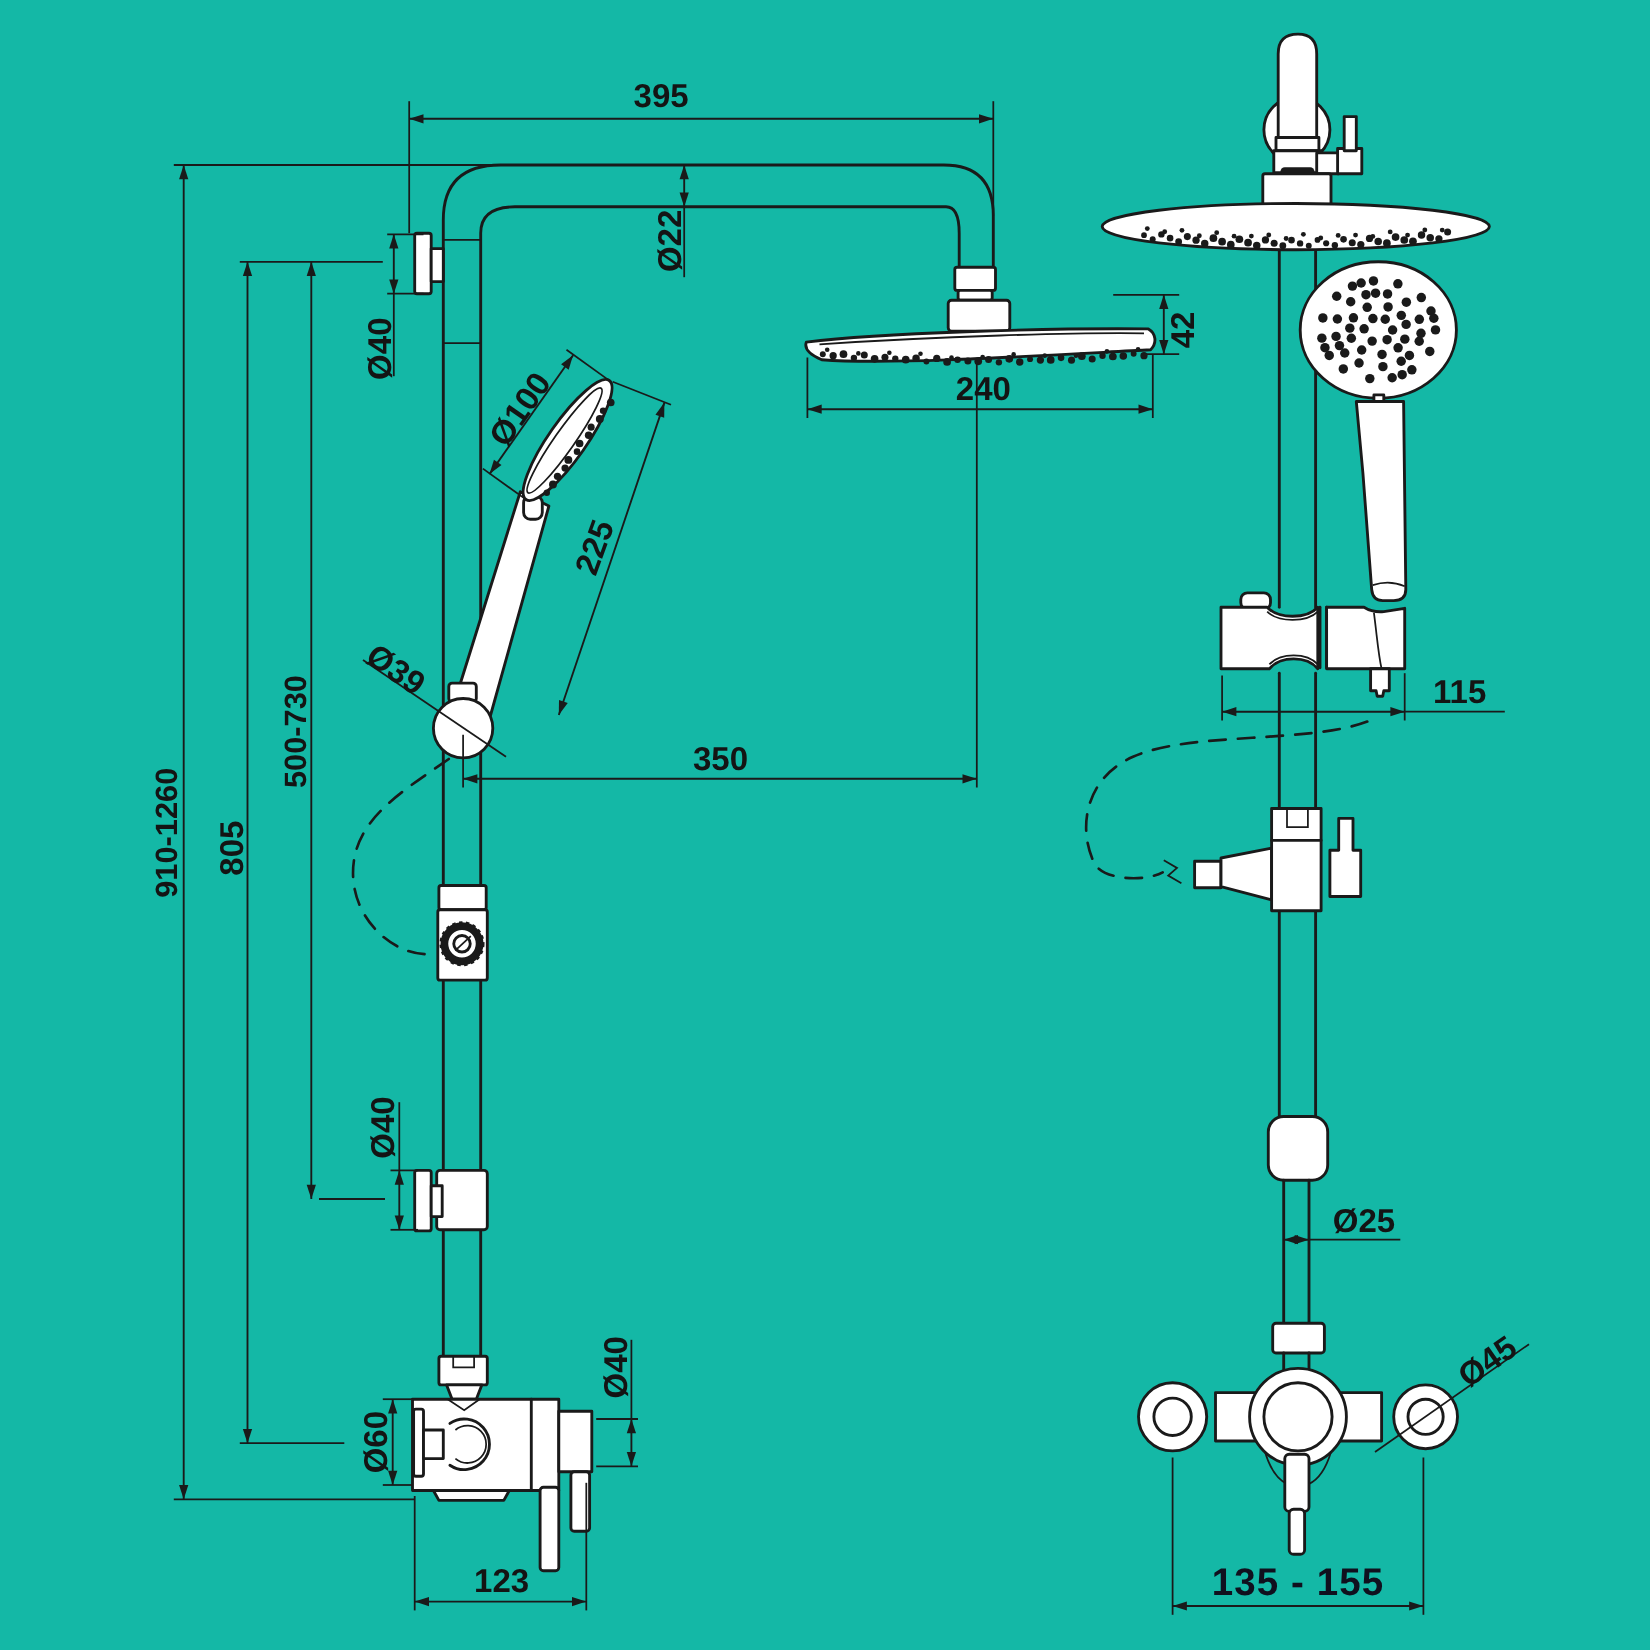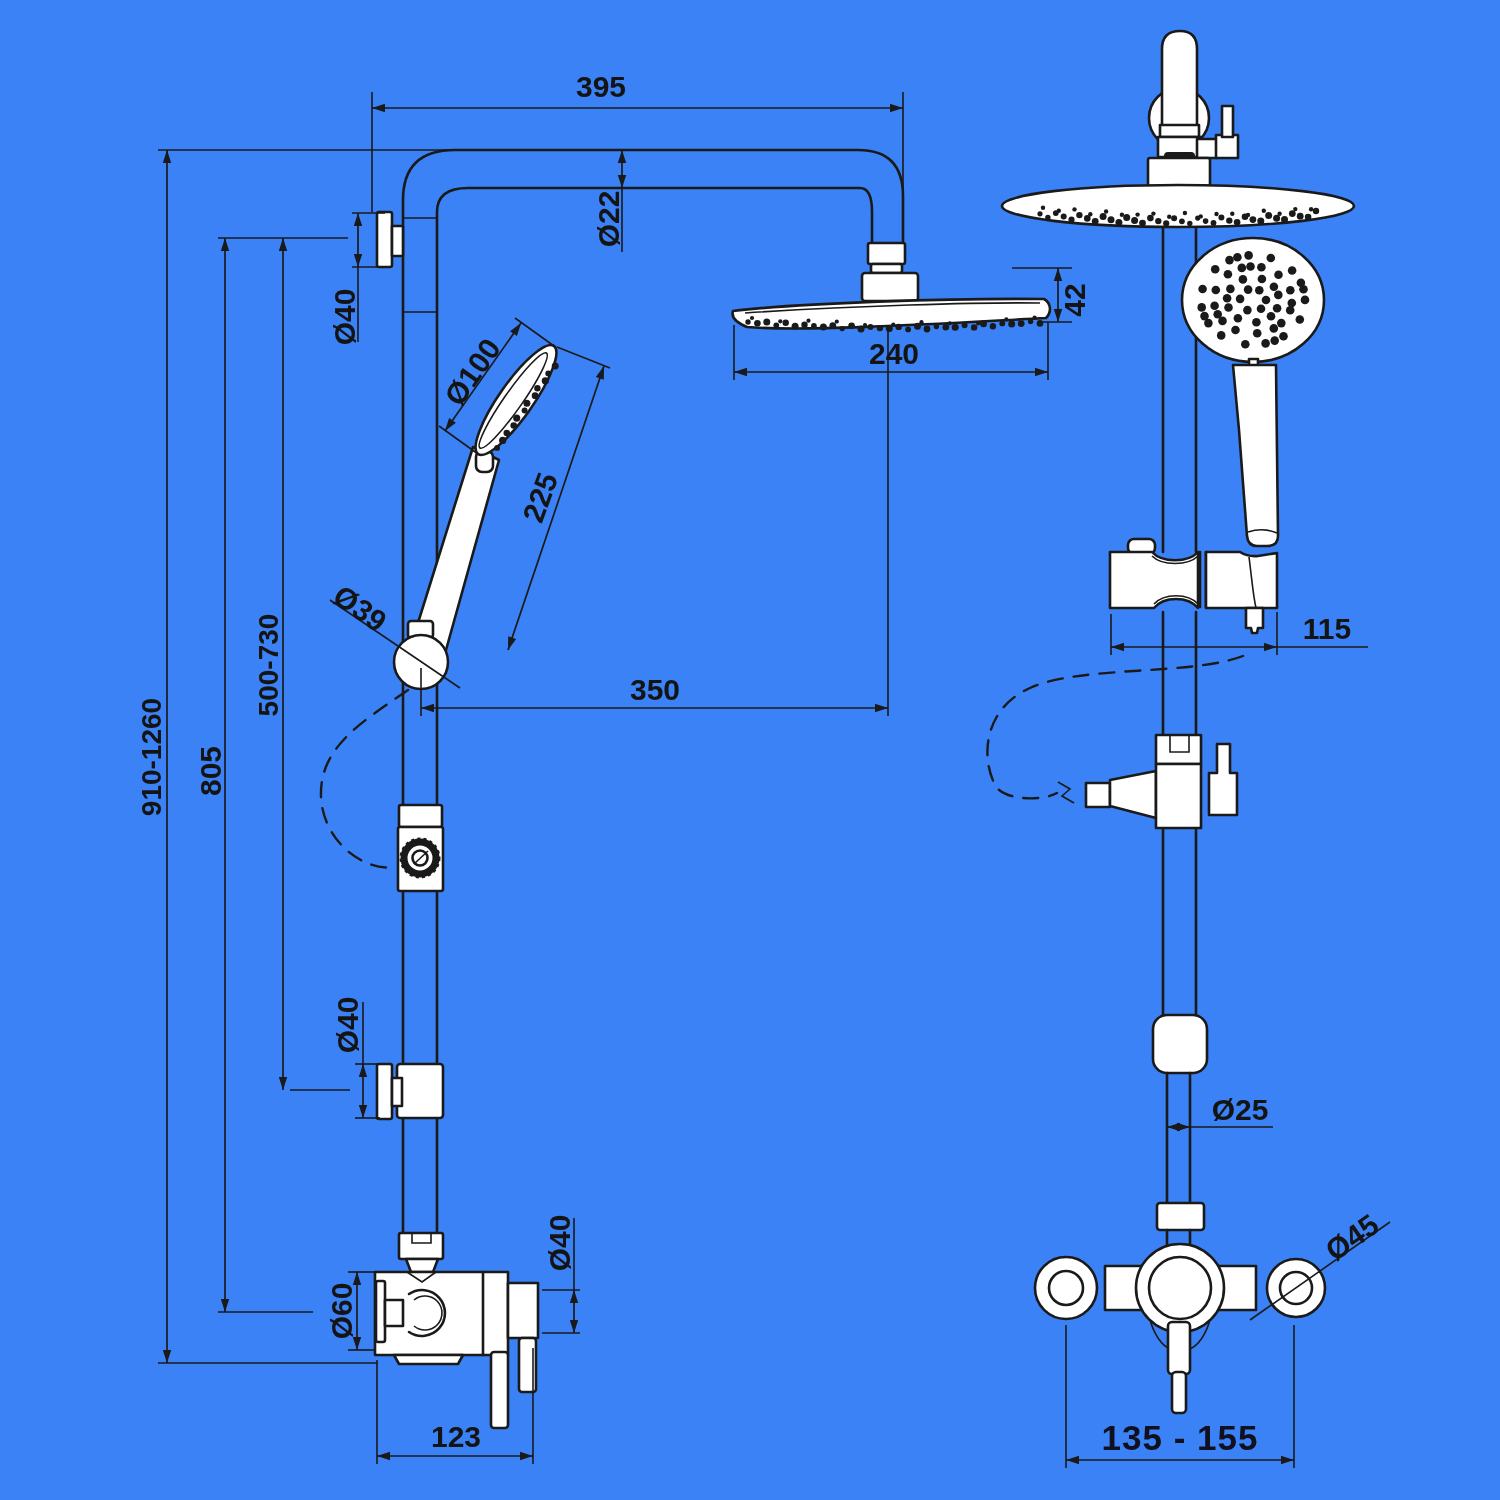--- a/index.html
+++ b/index.html
@@ -1,16 +1,16 @@
 <!DOCTYPE html>
 <html><head>
 <meta charset="utf-8">
 <style>
   html,body{margin:0;padding:0;background:#ffffff;}
-  #stage{position:relative;width:1500px;height:1500px;background:#3b82f6;overflow:hidden;
+  #stage{position:relative;width:1500px;height:1500px;background:#14b8a6;overflow:hidden;
          font-family:"Liberation Sans",sans-serif;}
   svg{display:block;}
   .part{fill:#ffffff;stroke:#1a1a1a;stroke-width:2.6;stroke-linejoin:round;}
   .pline{fill:none;stroke:#1a1a1a;stroke-width:2.6;stroke-linecap:round;stroke-linejoin:round;}
   .pthin{fill:none;stroke:#1a1a1a;stroke-width:1.6;}
   .dim{stroke:#1a1a1a;stroke-width:1.7;fill:none;}
   .ext{stroke:#1a1a1a;stroke-width:1.6;fill:none;}
   .dash{fill:none;stroke:#1a1a1a;stroke-width:2.4;stroke-dasharray:15 11;stroke-linecap:round;}
   .dark{fill:#1a1a1a;}
   .lbl{font-family:"Liberation Sans",sans-serif;font-weight:bold;font-size:30px;fill:#141414;text-anchor:middle;}

